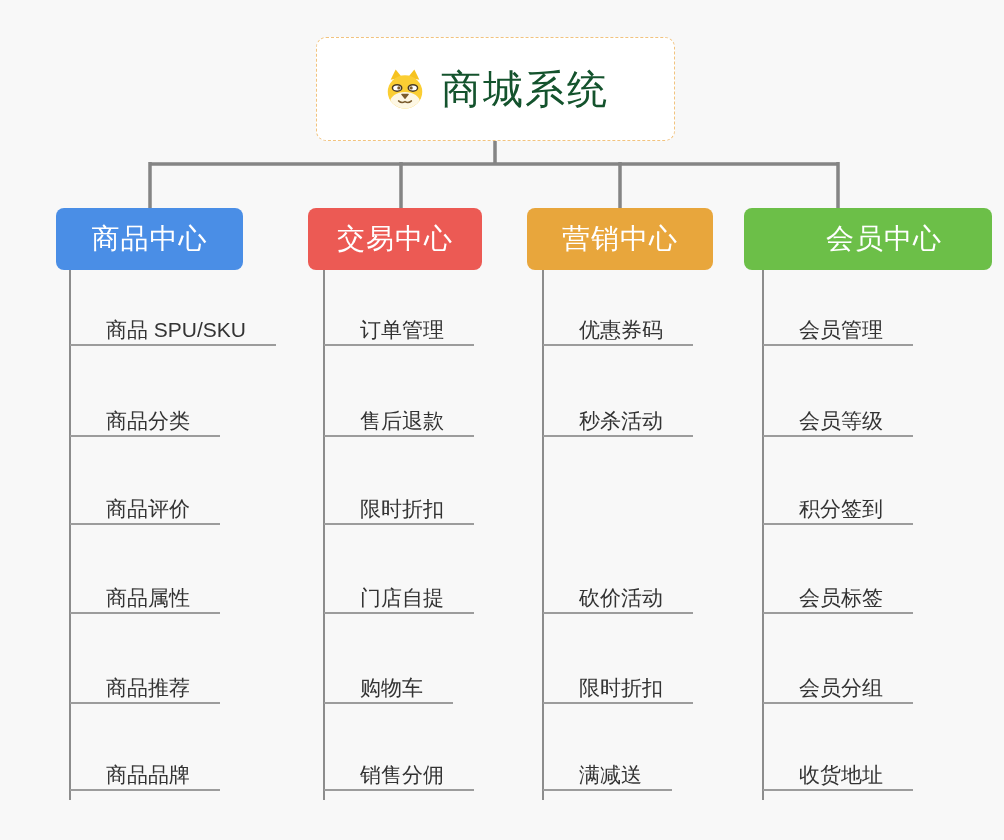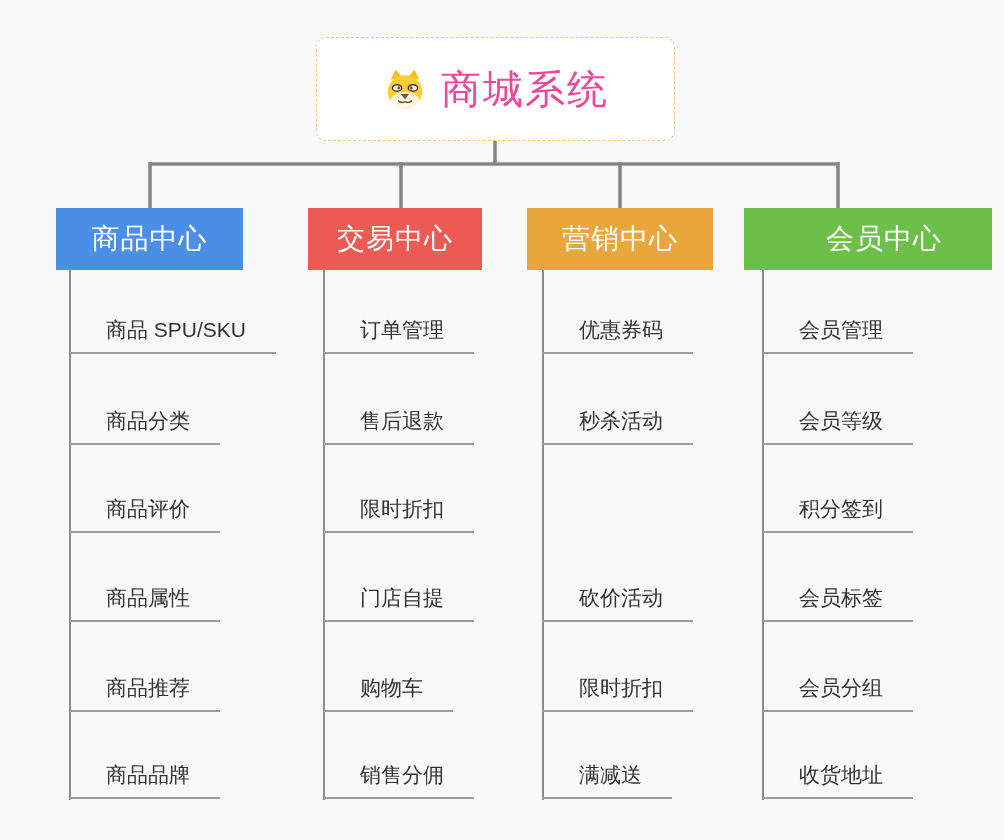--- a/index.html
+++ b/index.html
@@ -22,44 +22,44 @@
   .root-node{
     position:absolute;left:316px;top:37px;width:359px;height:104px;
     box-sizing:border-box;
     background:#ffffff;
     border:1px dashed #f2c37e;
     border-radius:10px;
     display:flex;align-items:center;justify-content:center;gap:13px;
   }
   .root-title{
     font-size:40px;
-    color:#ec4899;
+    color:#14532d;
     letter-spacing:2px;
     white-space:nowrap;
   }
   .dog-icon{display:block;}
   
   .branch{
     position:absolute;top:208px;height:62px;
-    border-radius:0;
+    border-radius:8px;
     display:flex;align-items:center;justify-content:center;
     color:#ffffff;
     font-size:28px;
     letter-spacing:1px;
     white-space:nowrap;
   }
   .b0{left:56px;width:187px;}
   .b1{left:308px;width:174px;}
   .b2{left:527px;width:186px;}
   .b3{left:744px;width:216px;padding-left:32px;}
   
   .item{
     position:absolute;
     box-sizing:border-box;
-    padding:0 30px 8px 36px;
+    padding:0 30px 0 36px;
     border-bottom:2px solid #9c9c9c;
     font-size:21px;
     line-height:29px;
     color:#333333;
     white-space:nowrap;
   }
   .c0{left:70px;}
   .c1{left:324px;}
   .c2{left:543px;}
   .c3{left:763px;}

